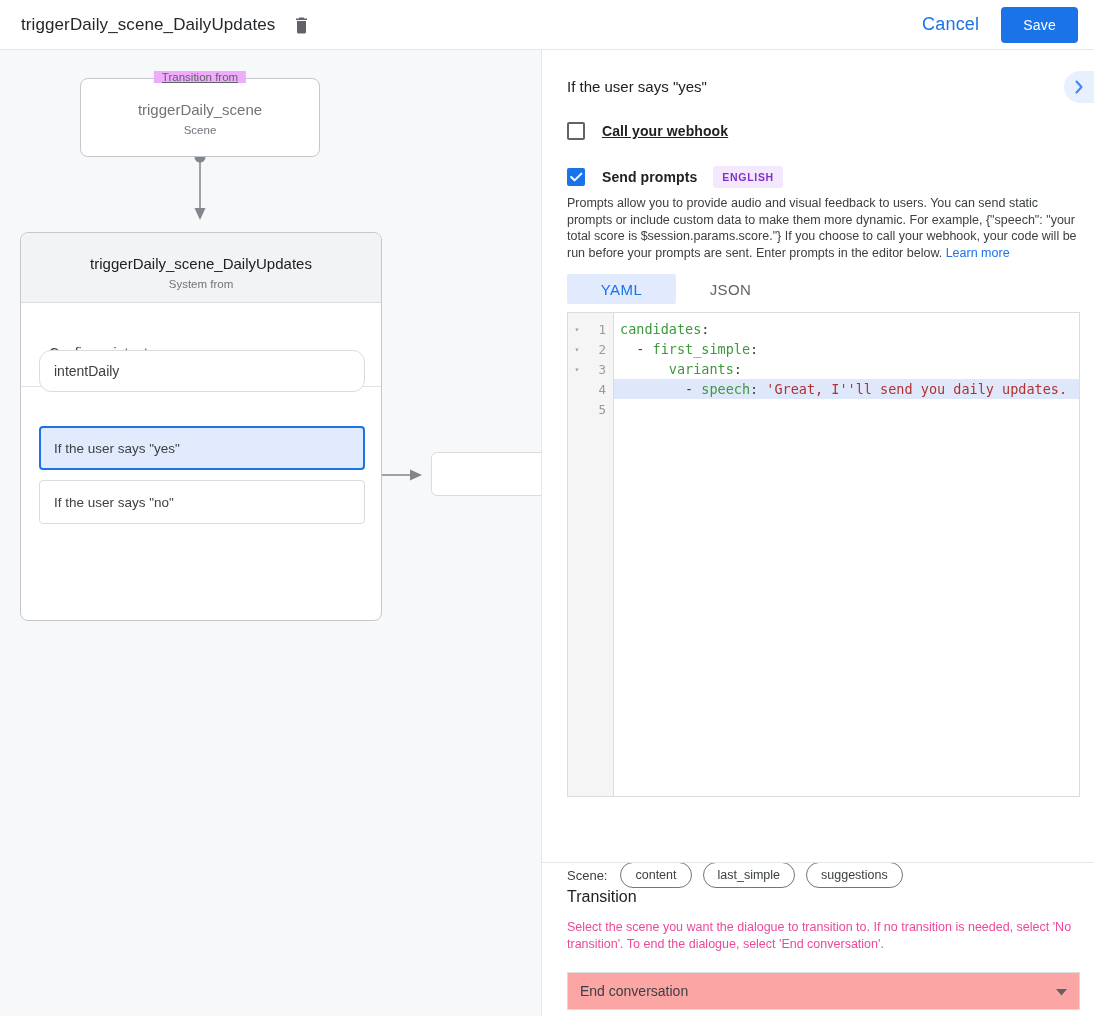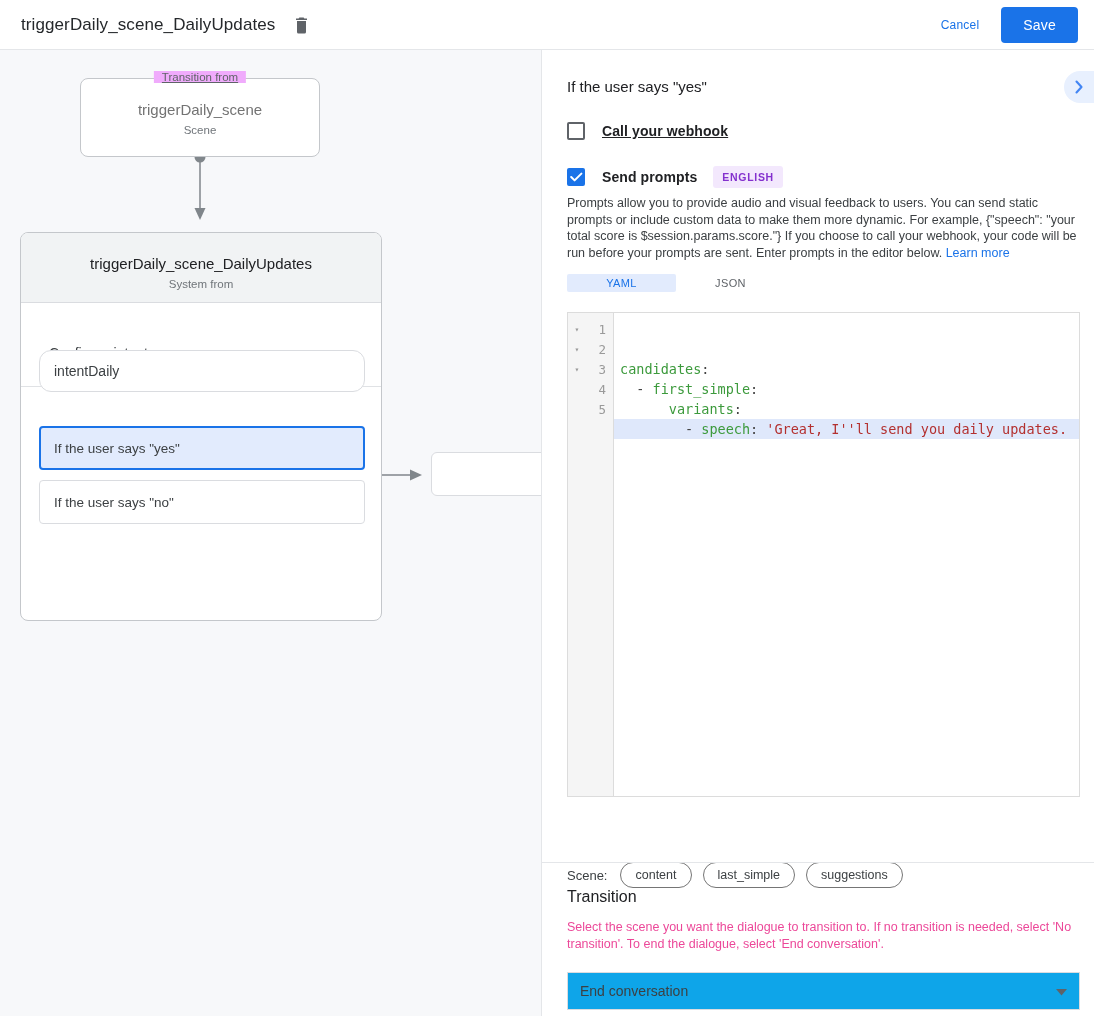--- a/index.html
+++ b/index.html
@@ -33,21 +33,21 @@
     width: 24px; height: 24px;
     display: flex; align-items: center; justify-content: center;
     cursor: pointer;
   }
   #topbar-right {
     margin-left: auto;
     display: flex; align-items: center;
     margin-right: 16px; gap: 8px;
   }
   #cancel-btn {
-    color: #1a73e8; font-size: 12px; font-weight: 500;
+    color: #1a73e8; font-size: 18px; font-weight: 500;
     padding: 8px 14px; border-radius: 4px; cursor: pointer;
     letter-spacing: .2px; background: none; border: none;
     font-family: inherit;
   }
   #save-btn {
     background: #1a73e8; color: #fff; font-size: 14px; font-weight: 500;
     padding: 0 22px; height: 36px; border-radius: 4px; border: none;
     cursor: pointer; letter-spacing: .2px; font-family: inherit;
     display: flex; align-items: center; justify-content: center;
   }
@@ -202,23 +202,23 @@
   }
   #prompts-desc {
     position: absolute; left: 25px; top: 145px; width: 515px;
     font-size: 12.5px; line-height: 16.5px; color: #3c4043;
   }
   #prompts-desc a { color: #1a73e8; text-decoration: none; cursor: pointer; }
 
   
   #tabs { position: absolute; left: 25px; top: 224px; display: flex; }
   .tab {
-    width: 109px; height: 18px;
+    width: 109px; height: 30px;
     display: flex; align-items: center; justify-content: center;
-    font-size: 11px; color: #5f6368; letter-spacing: .4px;
+    font-size: 15px; color: #5f6368; letter-spacing: .4px;
     cursor: pointer; border-radius: 2px;
   }
   .tab.active { background: #e2ebfd; color: #1a73e8; font-weight: 500; }
 
   
   #editor {
     position: absolute; left: 25px; top: 262px;
     width: 513px; height: 485px;
     border: 1px solid #dcdcdc;
     background: #fff;
@@ -237,21 +237,20 @@
     font-size: 12.5px; color: #9a9a9a;
   }
   .gl .fold { width: 18px; text-align: center; font-size: 8px; color: #9a9a9a; }
   .gl .num  { flex: 1; text-align: right; padding-right: 7px; }
   #code {
     flex: 1; padding-top: 6px;
     font-family: "DejaVu Sans Mono", monospace;
     font-size: 13.5px;
     white-space: pre;
     overflow: hidden;
-    margin-top: 40px;
   }
   .cl { height: 20px; line-height: 20px; padding-left: 6px; }
   .cl.hl { background: #dfe8fb; }
   .k { color: #3c9a3c; }
   .s { color: #b3302f; }
   .p { color: #444444; }
 
   
   #insert-row {
     position: absolute; left: 25px; top: 812px;
@@ -270,21 +269,21 @@
   #transition-sec { position: absolute; left: 0; top: 812px; width: 553px; }
   #tr-divider { position: absolute; left: 0; top: 0; width: 553px; height: 1px; background: #e4e6e9; }
   #tr-title { position: absolute; left: 25px; top: 26px; font-size: 16px; color: #202124; }
   #tr-desc {
     position: absolute; left: 25px; top: 57px; width: 510px;
     font-size: 12.5px; line-height: 16.5px; color: #ec4899;
   }
   #tr-select {
     position: absolute; left: 25px; top: 110px;
     width: 513px; height: 38px;
-    border: 1px solid #dadce0; background: #0ea5e9;
+    border: 1px solid #dadce0; background: #fca5a5;
     display: flex; align-items: center;
     padding: 0 12px 0 12px;
     font-size: 14px; color: #3c4043; cursor: pointer;
   }
   #tr-select .caret { margin-left: auto; }
 </style>
 </head>
 <body>
 
 <div id="topbar">

